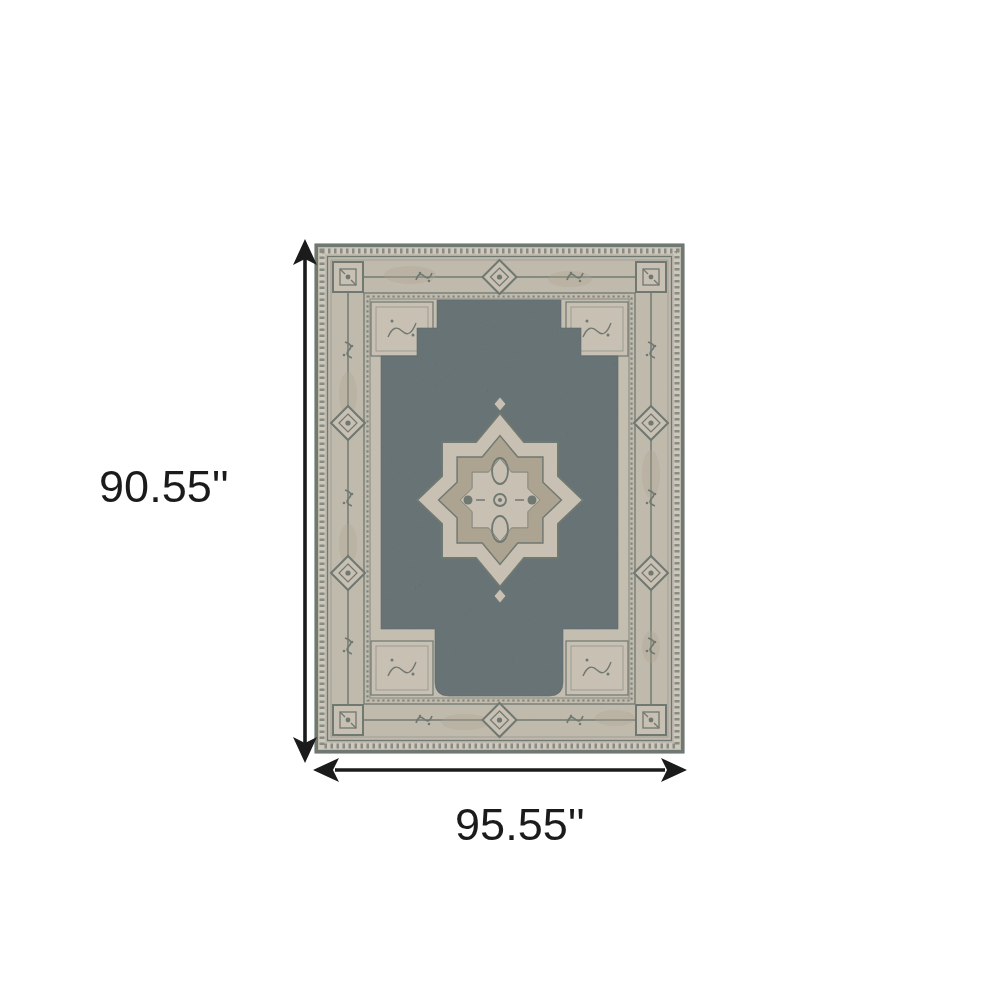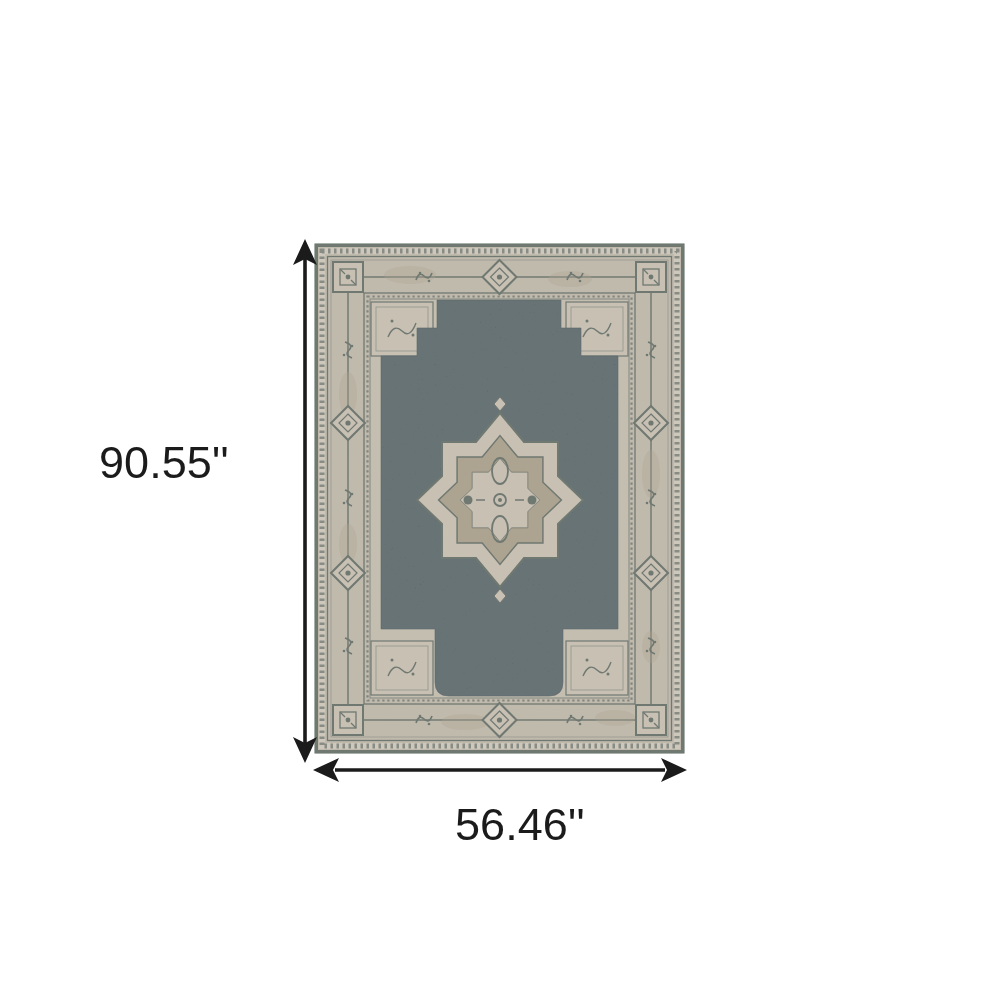--- a/index.html
+++ b/index.html
@@ -13,21 +13,21 @@
   svg.scene{position:absolute;left:0;top:0;}
   .dim-label{
     position:absolute;
     width:140px;
     text-align:center;
     font-size:45px;
     line-height:1;
     color:var(--annotation,#1b1b1b);
     white-space:nowrap;
   }
-  .label-height{left:94px;top:440px;}
+  .label-height{left:94px;top:464px;}
   .label-width{left:450px;top:802px;}
 
   
   .rug-base{fill:var(--rug-beige,#c6bdae);stroke:var(--rug-dark,#57625b);stroke-width:1;}
   .fr{stroke:var(--rug-dark,#57625b);fill:none;}
   .selvage-light{stroke:#d9d1c2;fill:none;}
   .inner-ground{fill:var(--rug-beige-light,#cfc6b6);opacity:.6;}
   .field{fill:var(--rug-field,#4b5a61);stroke:#3e4d54;stroke-width:1;stroke-opacity:.6;}
   .motif-fill{fill:var(--rug-beige-light,#cfc6b6);stroke:var(--rug-dark,#57625b);}
   .motif-line{fill:none;stroke:var(--rug-dark,#57625b);}
@@ -173,14 +173,14 @@
 
     <g>
       <line x1="335" y1="770" x2="665" y2="770" class="arrow-line"></line>
       <polygon points="313,770 339,758 333,770 339,782" class="arrow-head"></polygon>
       <polygon points="687,770 661,758 667,770 661,782" class="arrow-head"></polygon>
     </g>
   </svg>
 
   <div class="dim-label label-height">90.55''</div>
 
-  <div class="dim-label label-width">56.46''</div>
+  <div class="dim-label label-width">95.55''</div>
 </div>
 
 </body></html>

